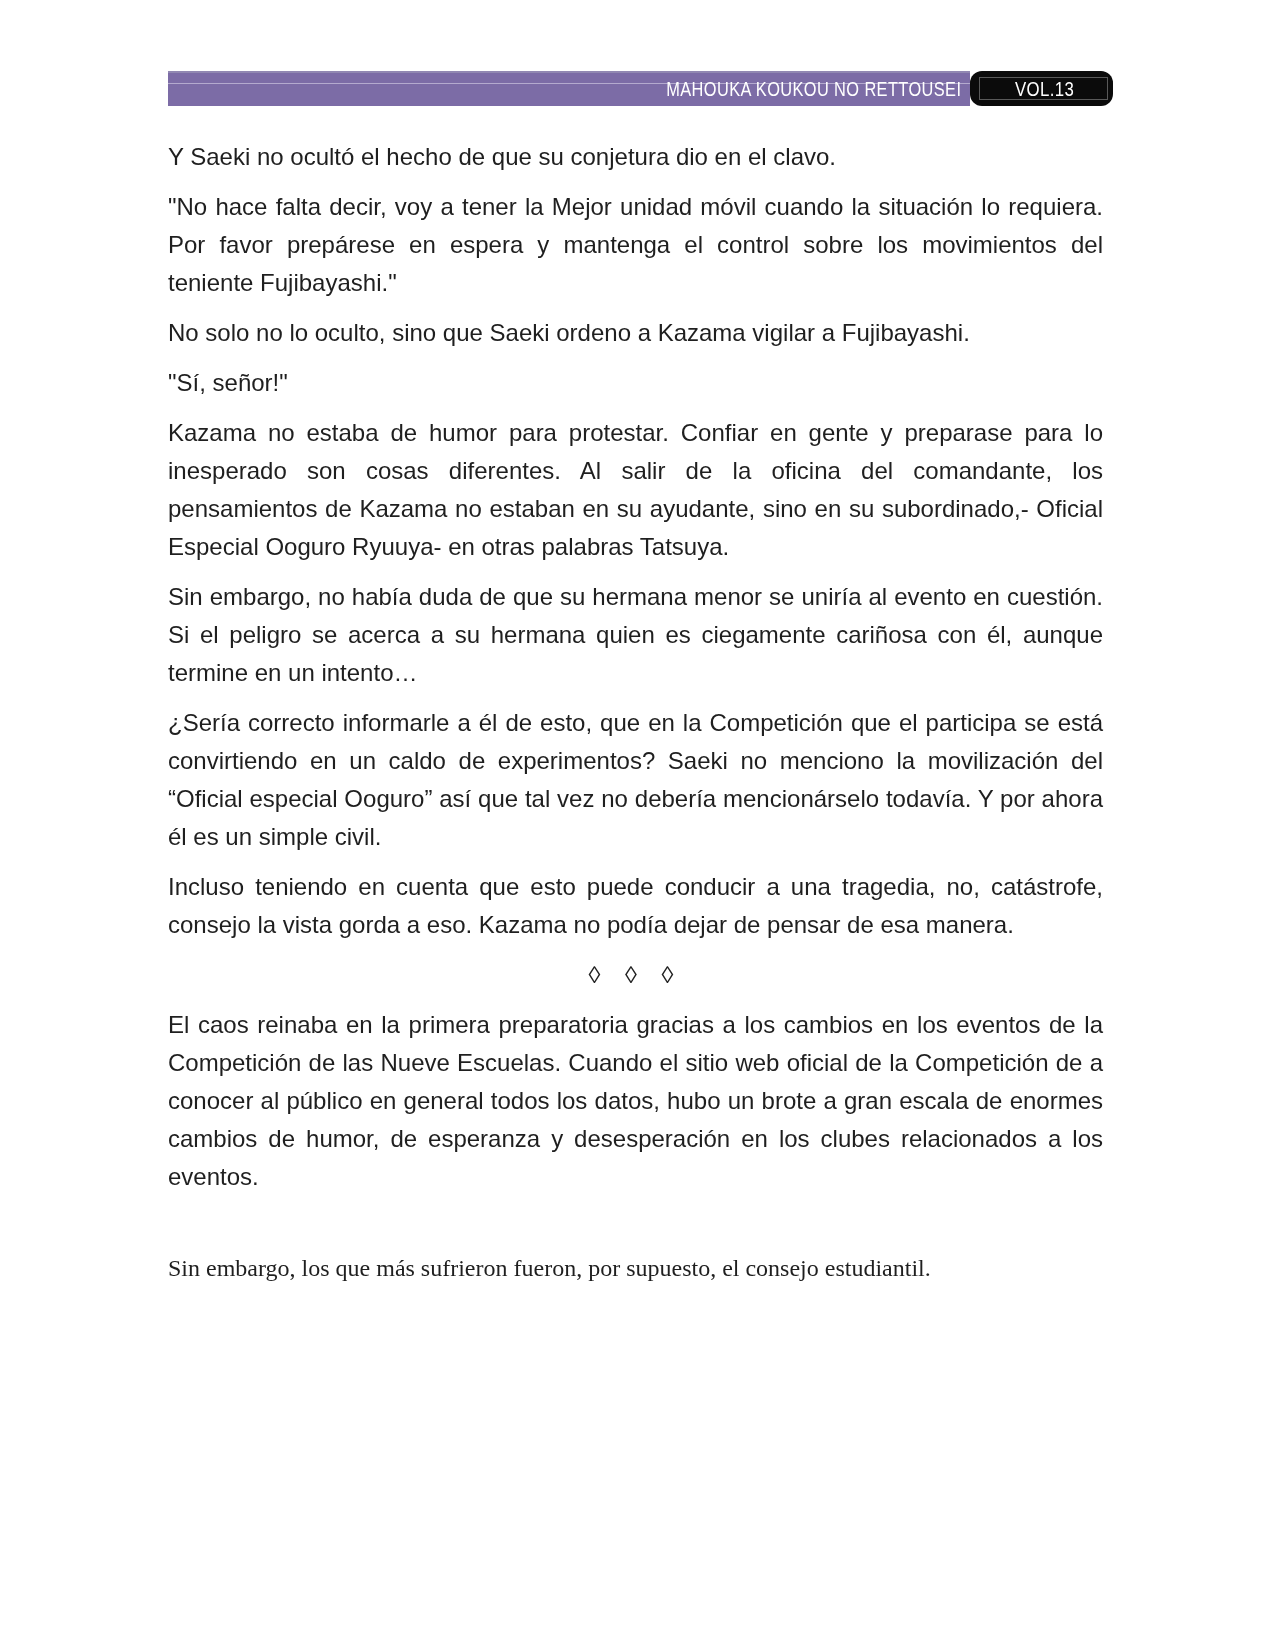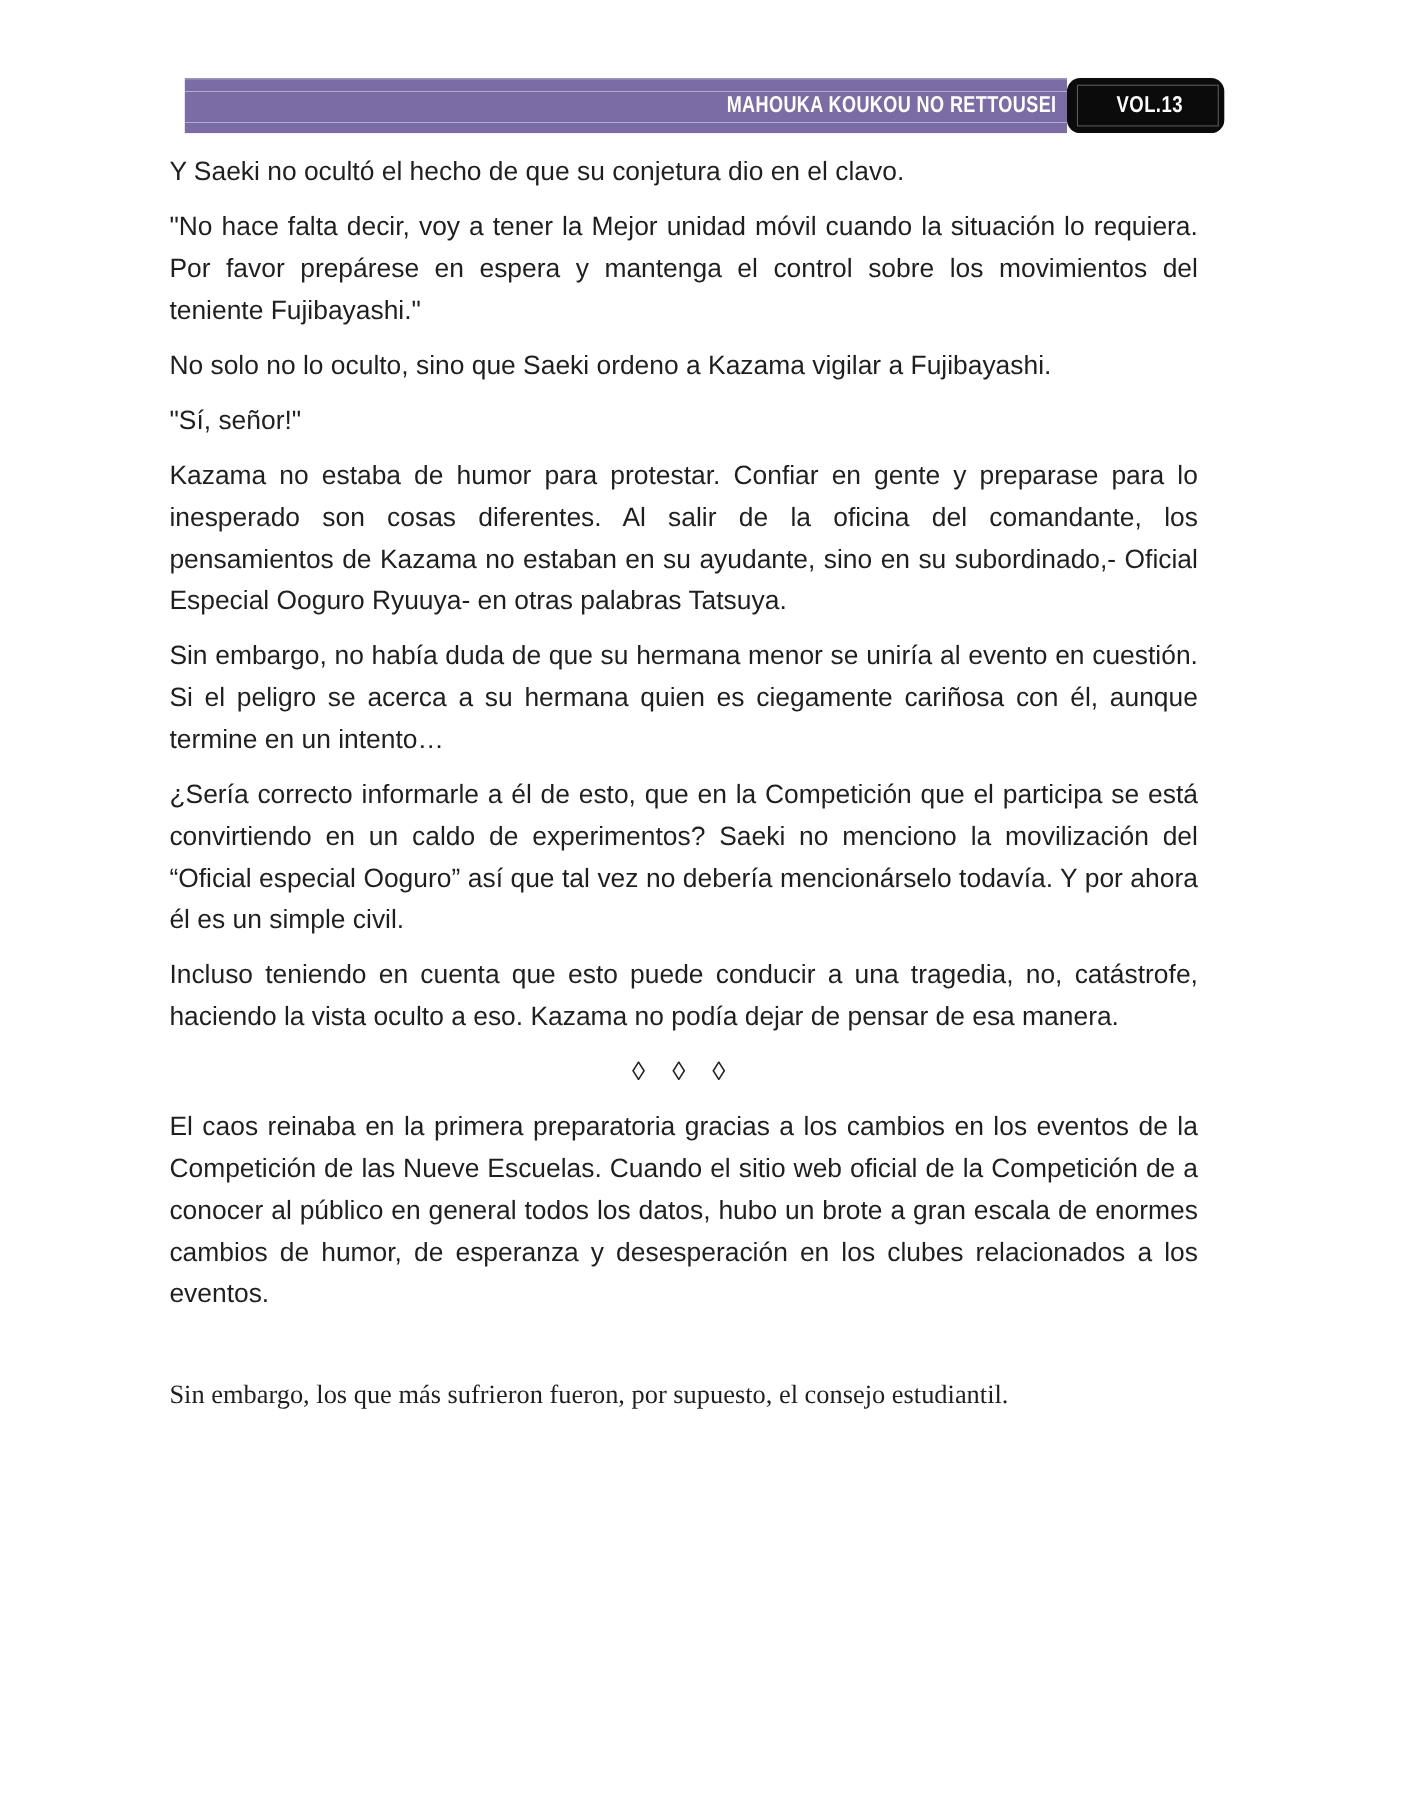--- a/index.html
+++ b/index.html
@@ -12,23 +12,22 @@
     color: #1f1f1f;
     overflow: hidden;
   }
 
   
   .hdr {
     position: absolute;
     top: 71px;
     left: 168px;
     width: 945px;
-    height: 50px;
+    height: 35px;
     display: flex;
-    font-weight: bold;
   }
   .hdr-purple {
     flex: 1;
     display: flex;
     align-items: center;
     justify-content: flex-end;
     padding-right: 9px;
     background: linear-gradient(to bottom,
       #9188b2 0px,  #9188b2 2px,
       #7c6ca6 2px,  #7c6ca6 12px,
@@ -68,21 +67,21 @@
     white-space: nowrap;
     display: inline-block;
     transform: scaleX(0.8);
     transform-origin: 60% 50%;
   }
 
   
   .content {
     position: absolute;
     top: 138px;
-    left: 154px;
+    left: 168px;
     width: 935px;
     font-size: 24px;
     line-height: 38px;
     text-align: justify;
   }
   .content p { margin: 0 0 12px 0; }
   .separator {
     text-align: center;
     letter-spacing: 9px;
     margin: 55px 0 12px 0;
@@ -107,21 +106,21 @@
   </header>
 
   <main class="content">
     <p>Y Saeki no ocultó el hecho de que su conjetura dio en el clavo.</p>
     <p>"No hace falta decir, voy a tener la Mejor unidad móvil cuando la situación lo requiera. Por favor prepárese en espera y mantenga el control sobre los movimientos del teniente Fujibayashi."</p>
     <p>No solo no lo oculto, sino que Saeki ordeno a Kazama vigilar a Fujibayashi.</p>
     <p>"Sí, señor!"</p>
     <p>Kazama no estaba de humor para protestar. Confiar en gente y preparase para lo inesperado son cosas diferentes. Al salir de la oficina del comandante, los pensamientos de Kazama no estaban en su ayudante, sino en su subordinado,- Oficial Especial Ooguro Ryuuya- en otras palabras Tatsuya.</p>
     <p>Sin embargo, no había duda de que su hermana menor se uniría al evento en cuestión. Si el peligro se acerca a su hermana quien es ciegamente cariñosa con él, aunque termine en un intento…</p>
     <p>¿Sería correcto informarle a él de esto, que en la Competición que el participa se está convirtiendo en un caldo de experimentos? Saeki no menciono la movilización del “Oficial especial Ooguro” así que tal vez no debería mencionárselo todavía. Y por ahora él es un simple civil.</p>
-    <p>Incluso teniendo en cuenta que esto puede conducir a una tragedia, no, catástrofe, haciendo la vista oculto a eso. Kazama no podía dejar de pensar de esa manera.</p>
+    <p>Incluso teniendo en cuenta que esto puede conducir a una tragedia, no, catástrofe, consejo la vista gorda a eso. Kazama no podía dejar de pensar de esa manera.</p>
 
     <p class="separator">◊ ◊ ◊</p>
 
     <p>El caos reinaba en la primera preparatoria gracias a los cambios en los eventos de la Competición de las Nueve Escuelas. Cuando el sitio web oficial de la Competición de a conocer al público en general todos los datos, hubo un brote a gran escala de enormes cambios de humor, de esperanza y desesperación en los clubes relacionados a los eventos.</p>
     <p class="gap-before">Sin embargo, los que más sufrieron fueron, por supuesto, el consejo estudiantil.</p>
   </main>
 
 </div>
 
 </body></html>

